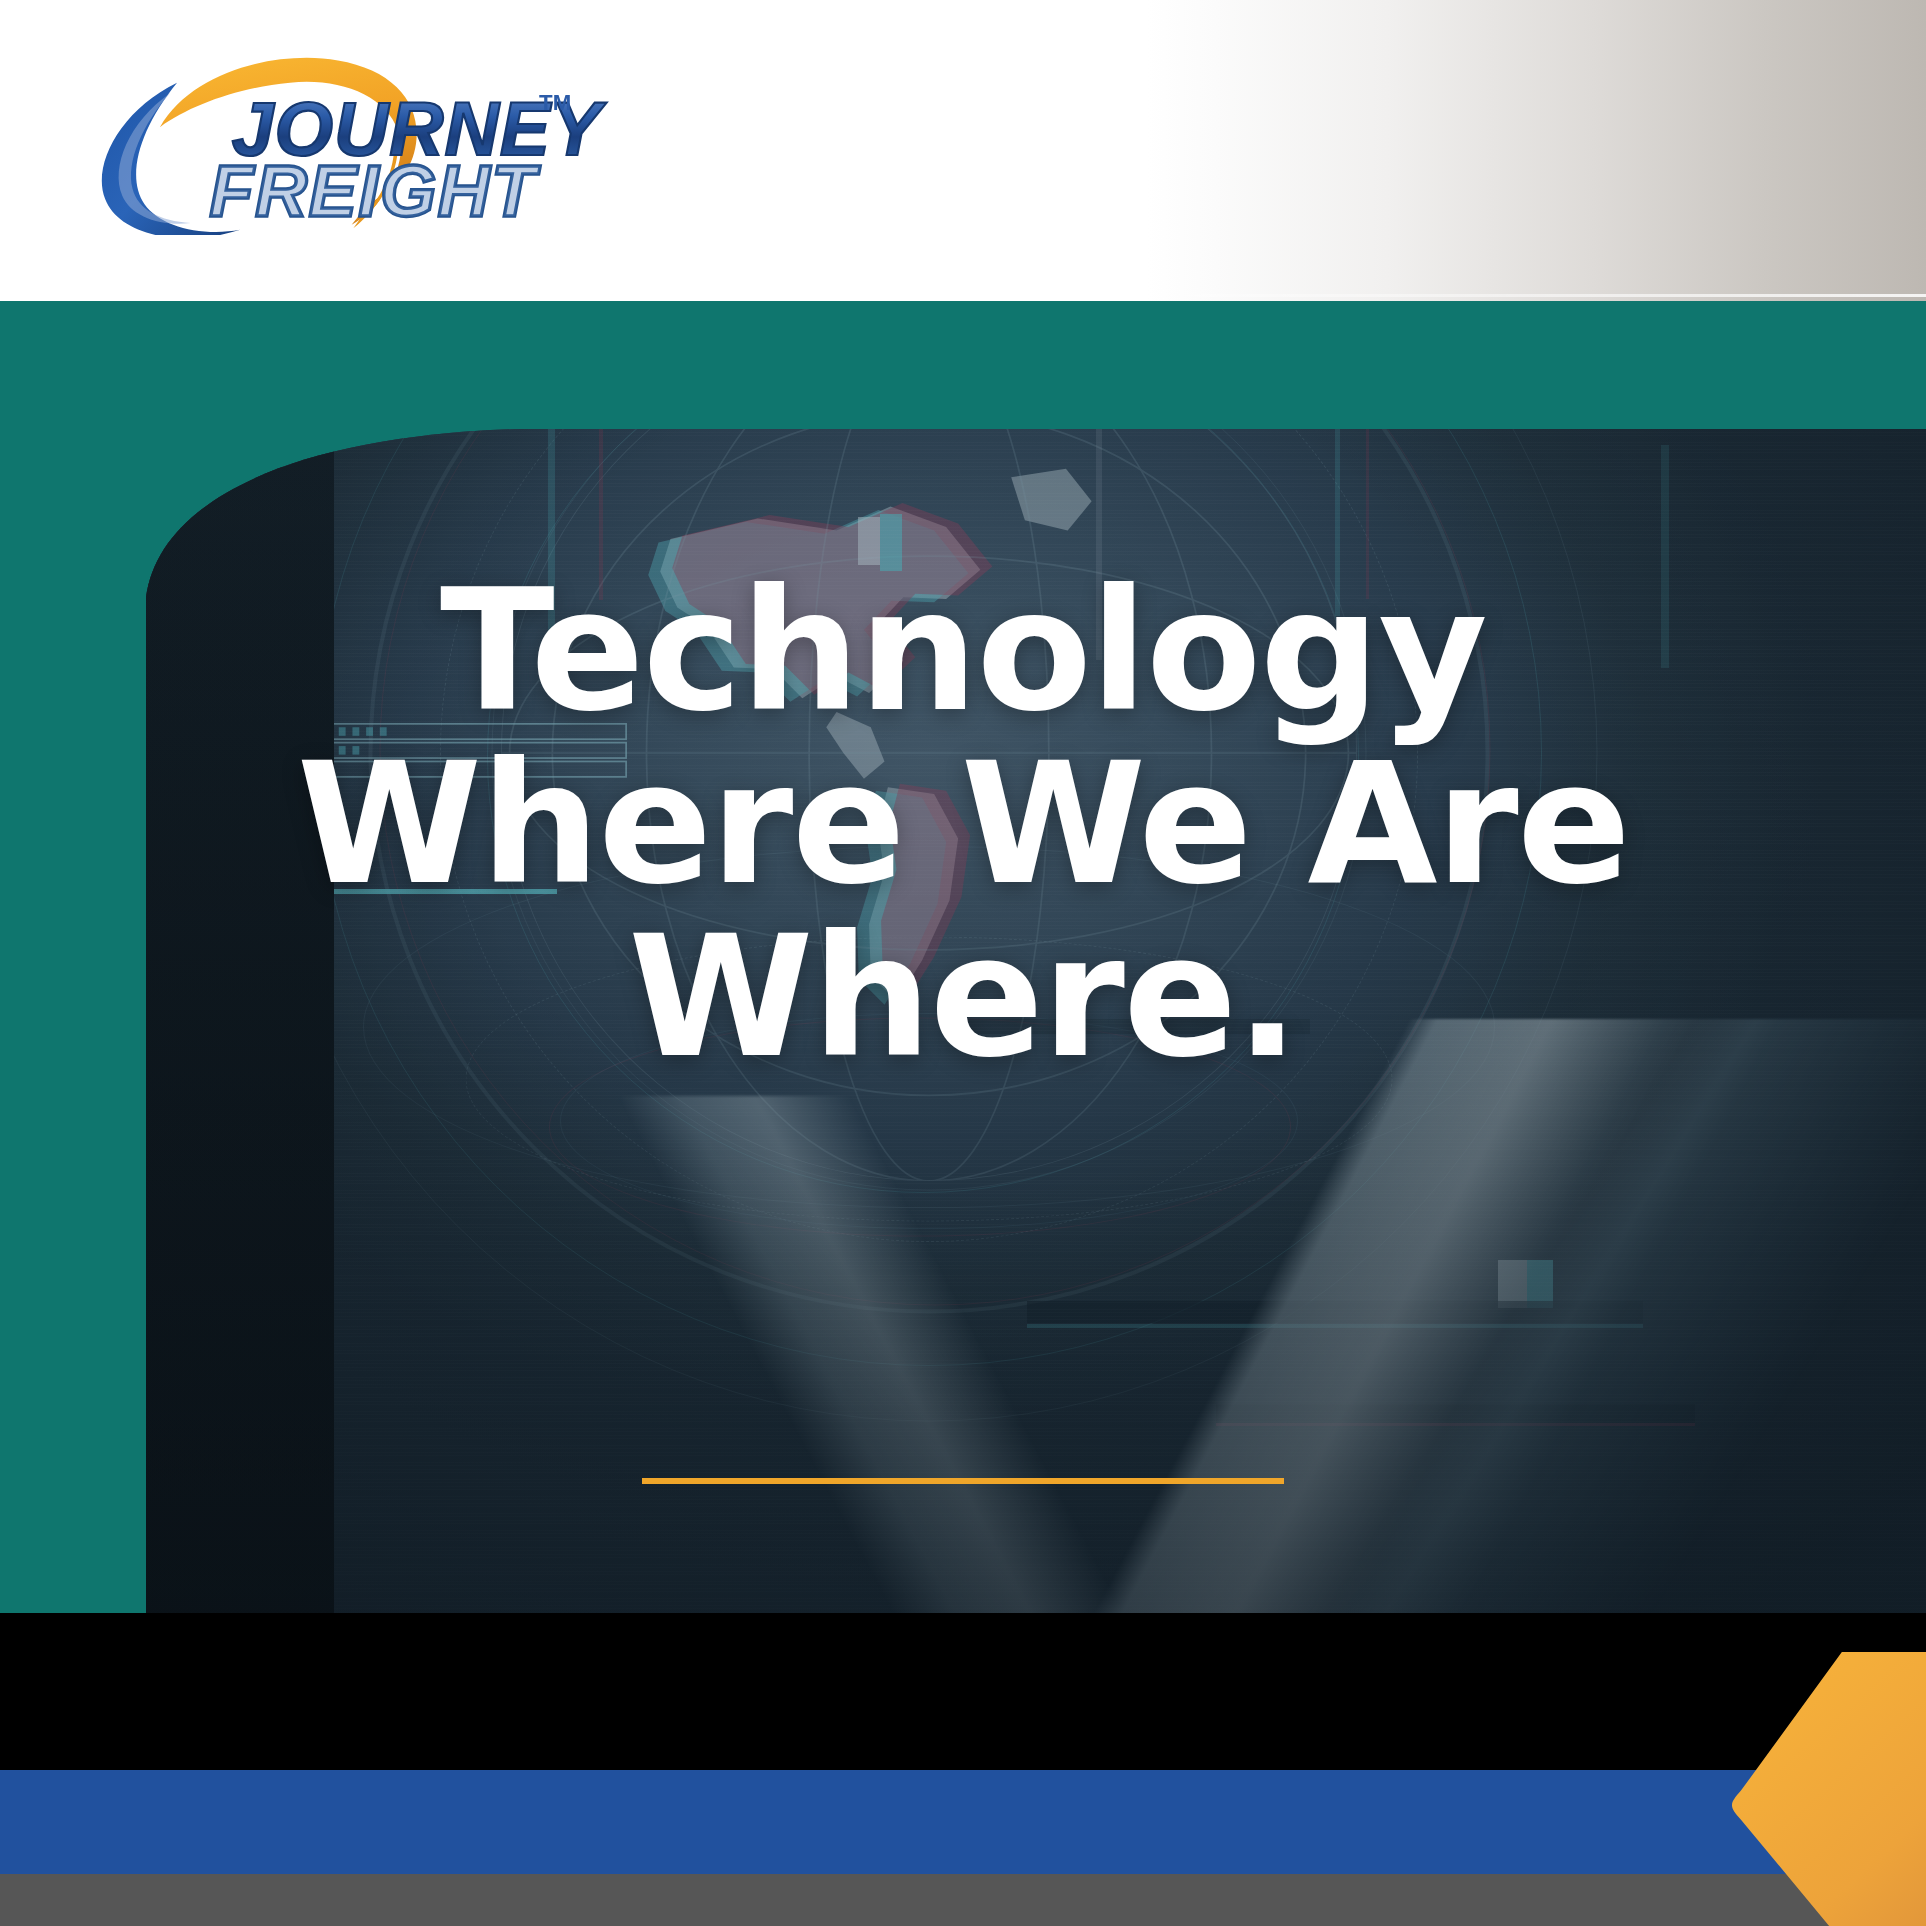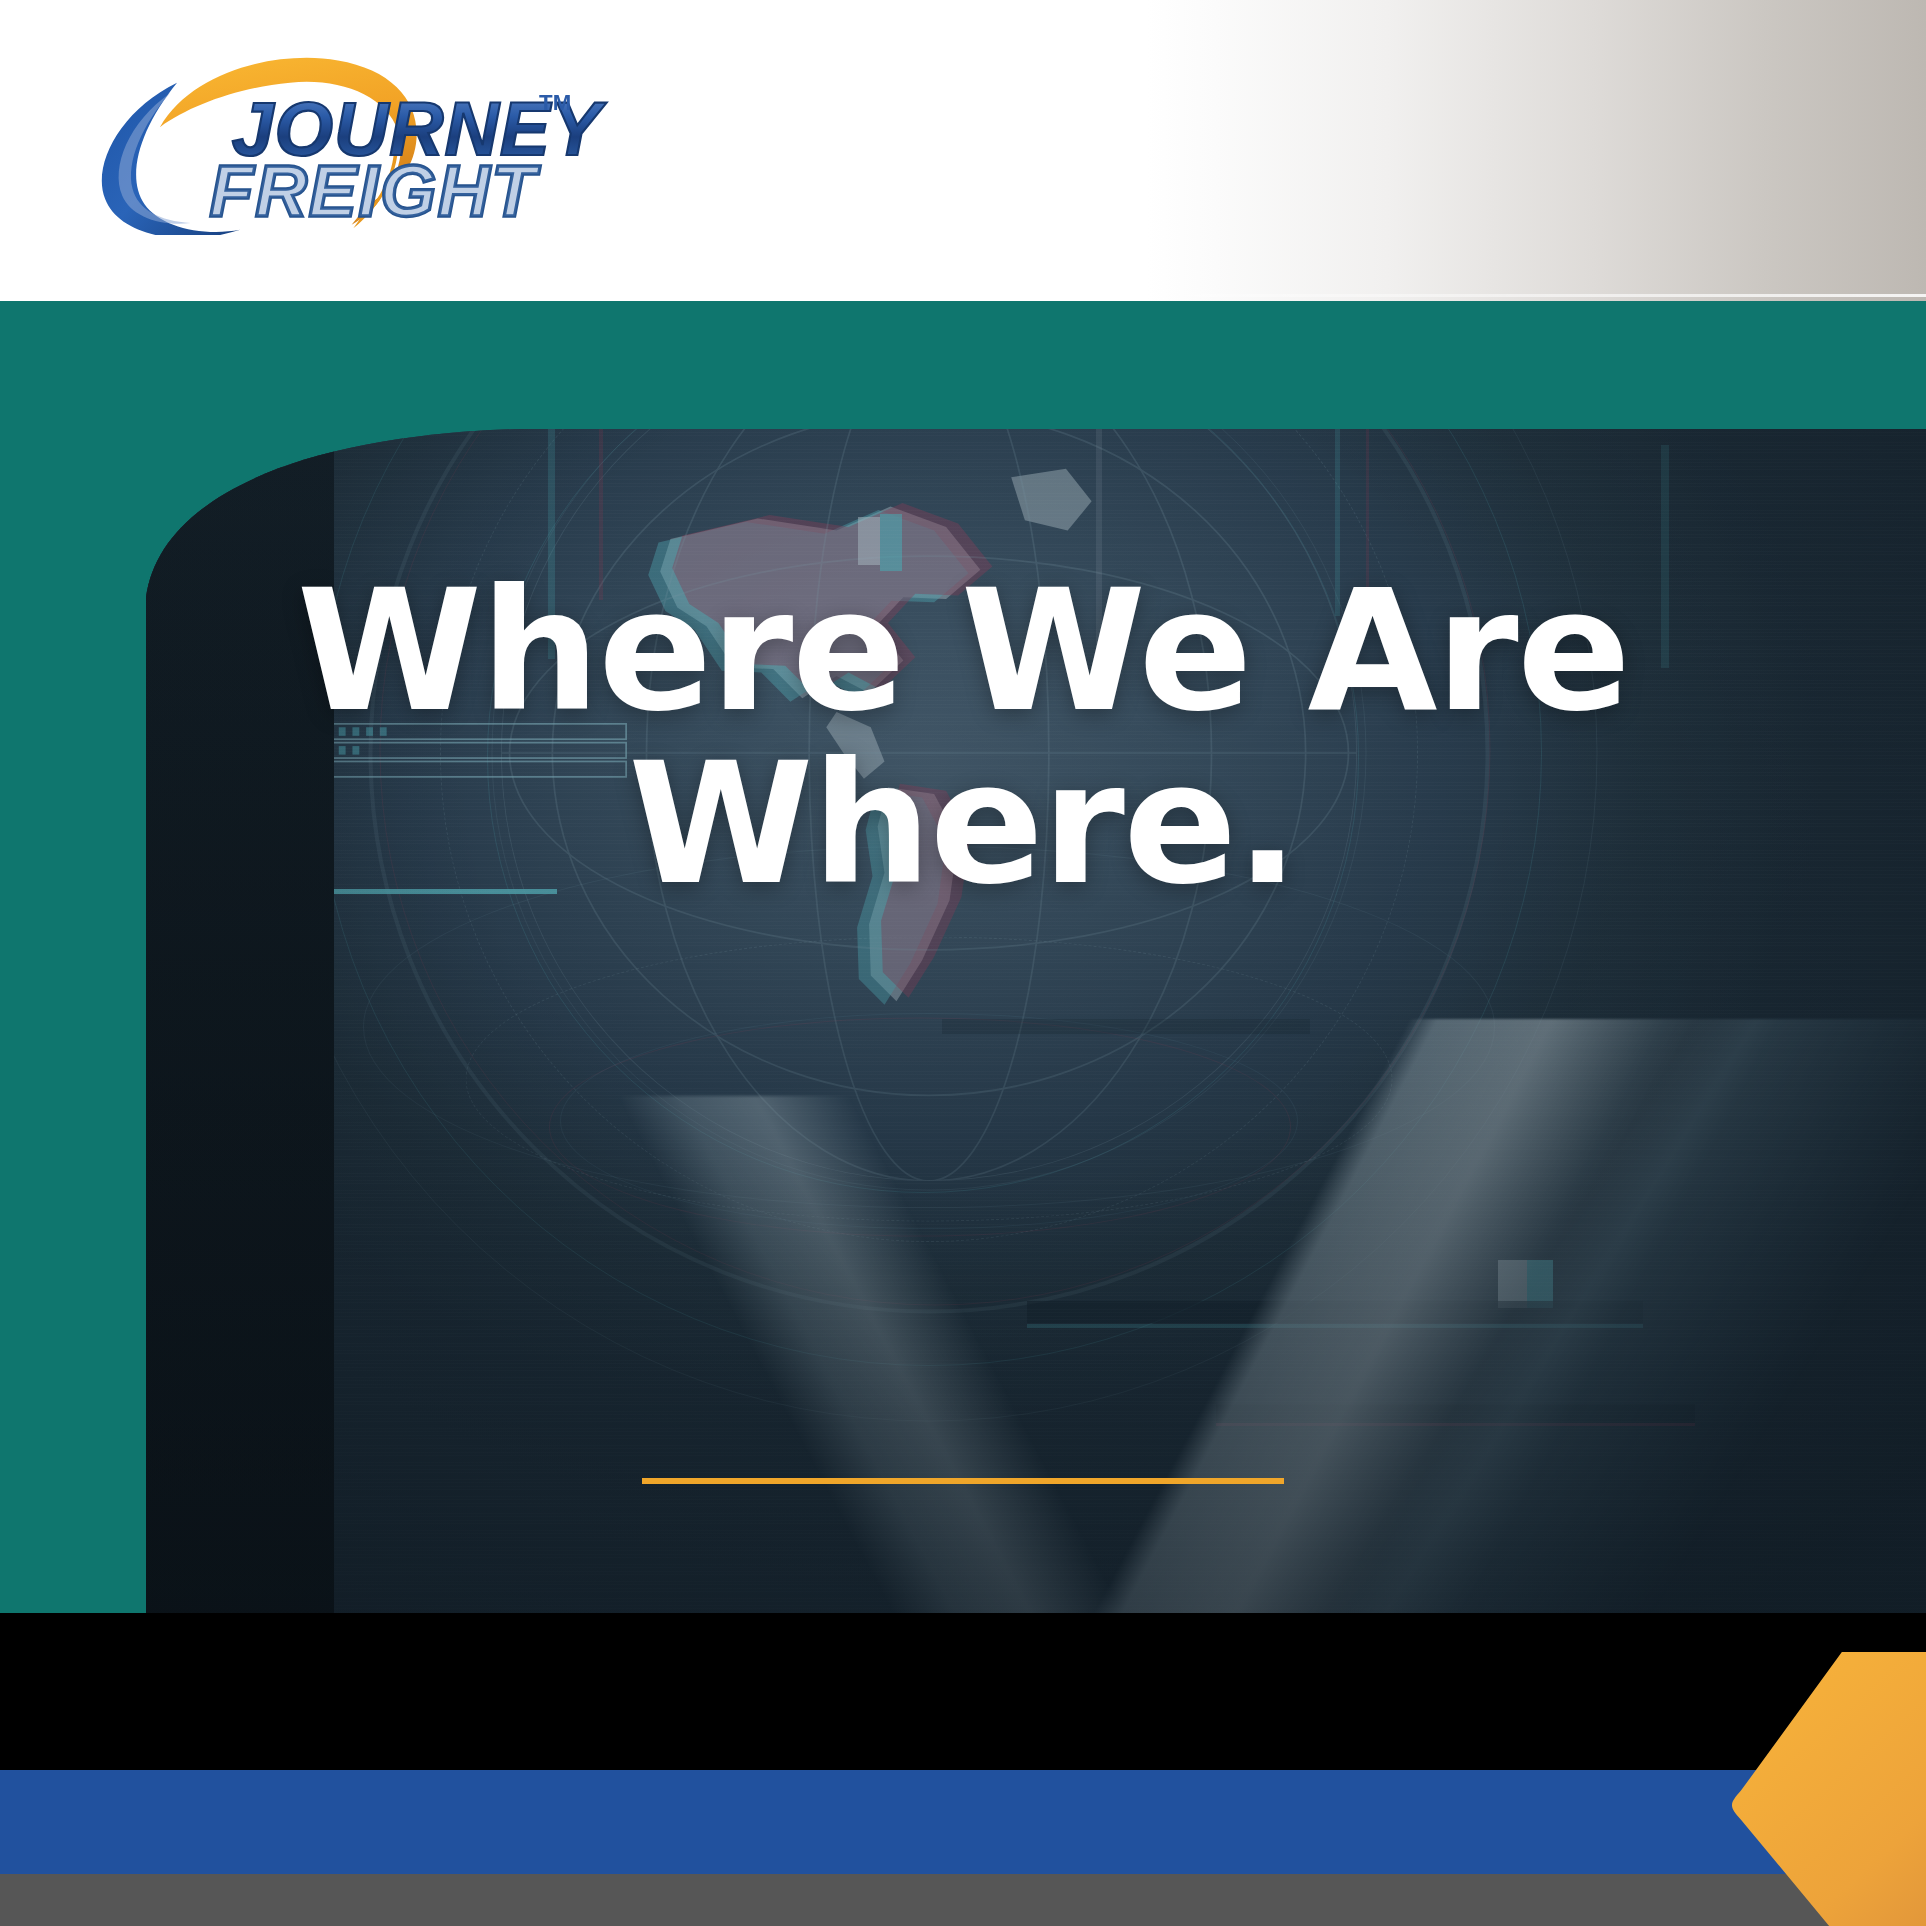--- a/index.html
+++ b/index.html
@@ -405,20 +405,21 @@
       <div class="arrowline"></div>
 
       <div class="scan"></div>
       <div class="photo-vignette"></div>
       <div class="photo-leftdark"></div>
       <div class="hero-tone"></div>
     </div>
   </div>
 
   <div class="headline">
+    <span class="ln">Technology</span>
     <span class="ln">Where We Are</span>
     <span class="ln">Where.</span>
   </div>
 
   <div class="rule"></div>
 
   <div class="foot-black"></div>
   <div class="foot-blue"></div>
   <div class="foot-gray"></div>
   <div class="foot-arrow">

